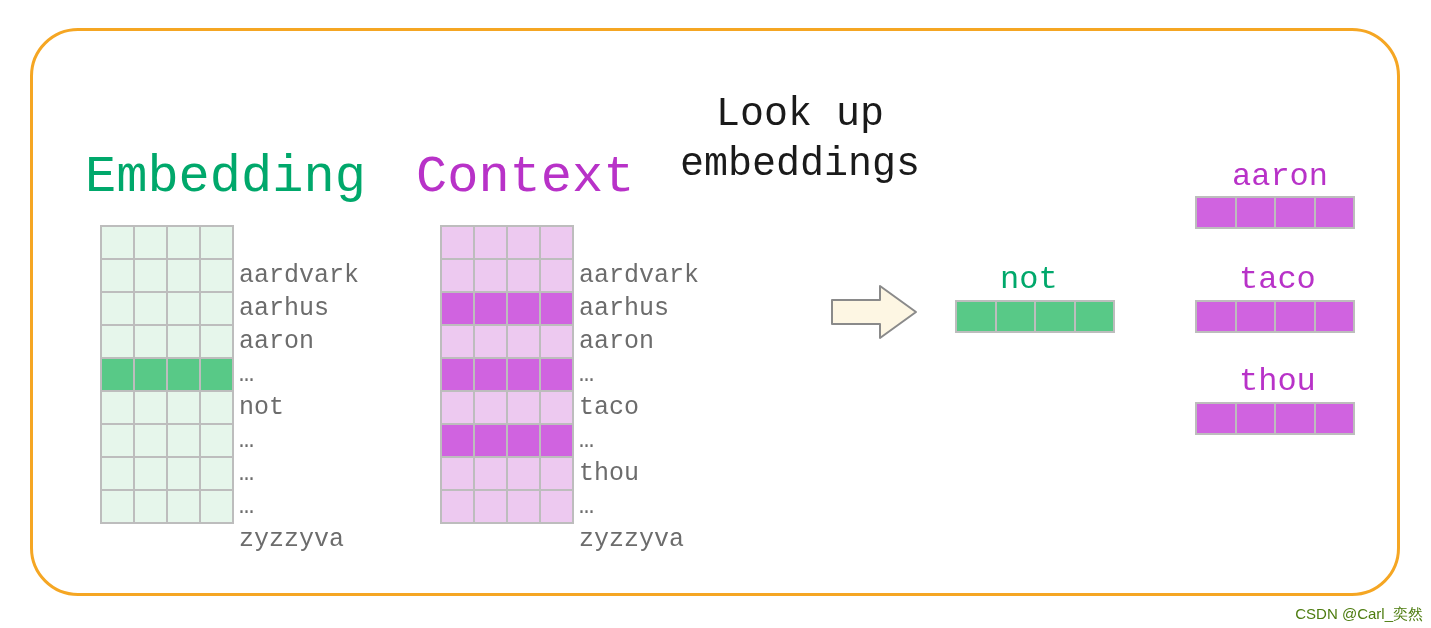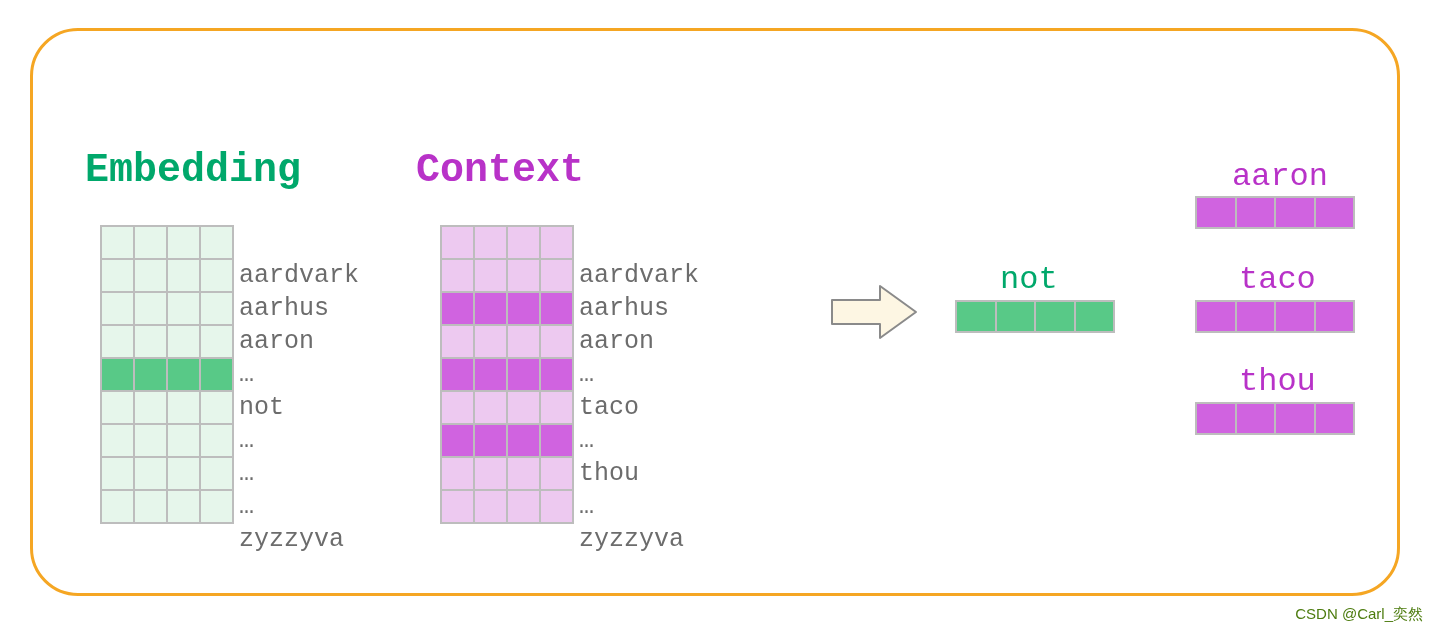--- a/index.html
+++ b/index.html
@@ -16,22 +16,22 @@
     position: absolute;
     left: 30px;
     top: 28px;
     width: 1370px;
     height: 568px;
     border: 3px solid #f5a623;
     border-radius: 48px;
   }
   .section-title {
     position: absolute;
-    font-size: 40px;
-    font-weight: 700;
+    font-size: 52px;
+    font-weight: 400;
   }
   .title-embedding { left: 85px; top: 148px; color: #00a86b; }
   .title-context { left: 416px; top: 148px; color: #b832c8; }
   .title-lookup {
     position: absolute;
     left: 620px; top: 90px;
     width: 360px;
     text-align: center;
     color: #1a1a1a;
     font-size: 40px;
@@ -109,21 +109,22 @@
   }
 </style>
 </head>
 <body>
 
 <div class="frame"></div>
 
 <div class="section-title title-embedding">Embedding</div>
 <div class="section-title title-context">Context</div>
 <div class="title-lookup">
-  <br>
+  <span>Look up</span><br>
+  <span>embeddings</span>
 </div>
 
 <div class="matrix" id="embedding-matrix" style="left:100px; top:225px;">
     <div class="mrow-wrap">
       <div class="mrow emb-bg">
         <div class="cell"></div>
         <div class="cell"></div>
         <div class="cell"></div>
         <div class="cell"></div>
       </div>

